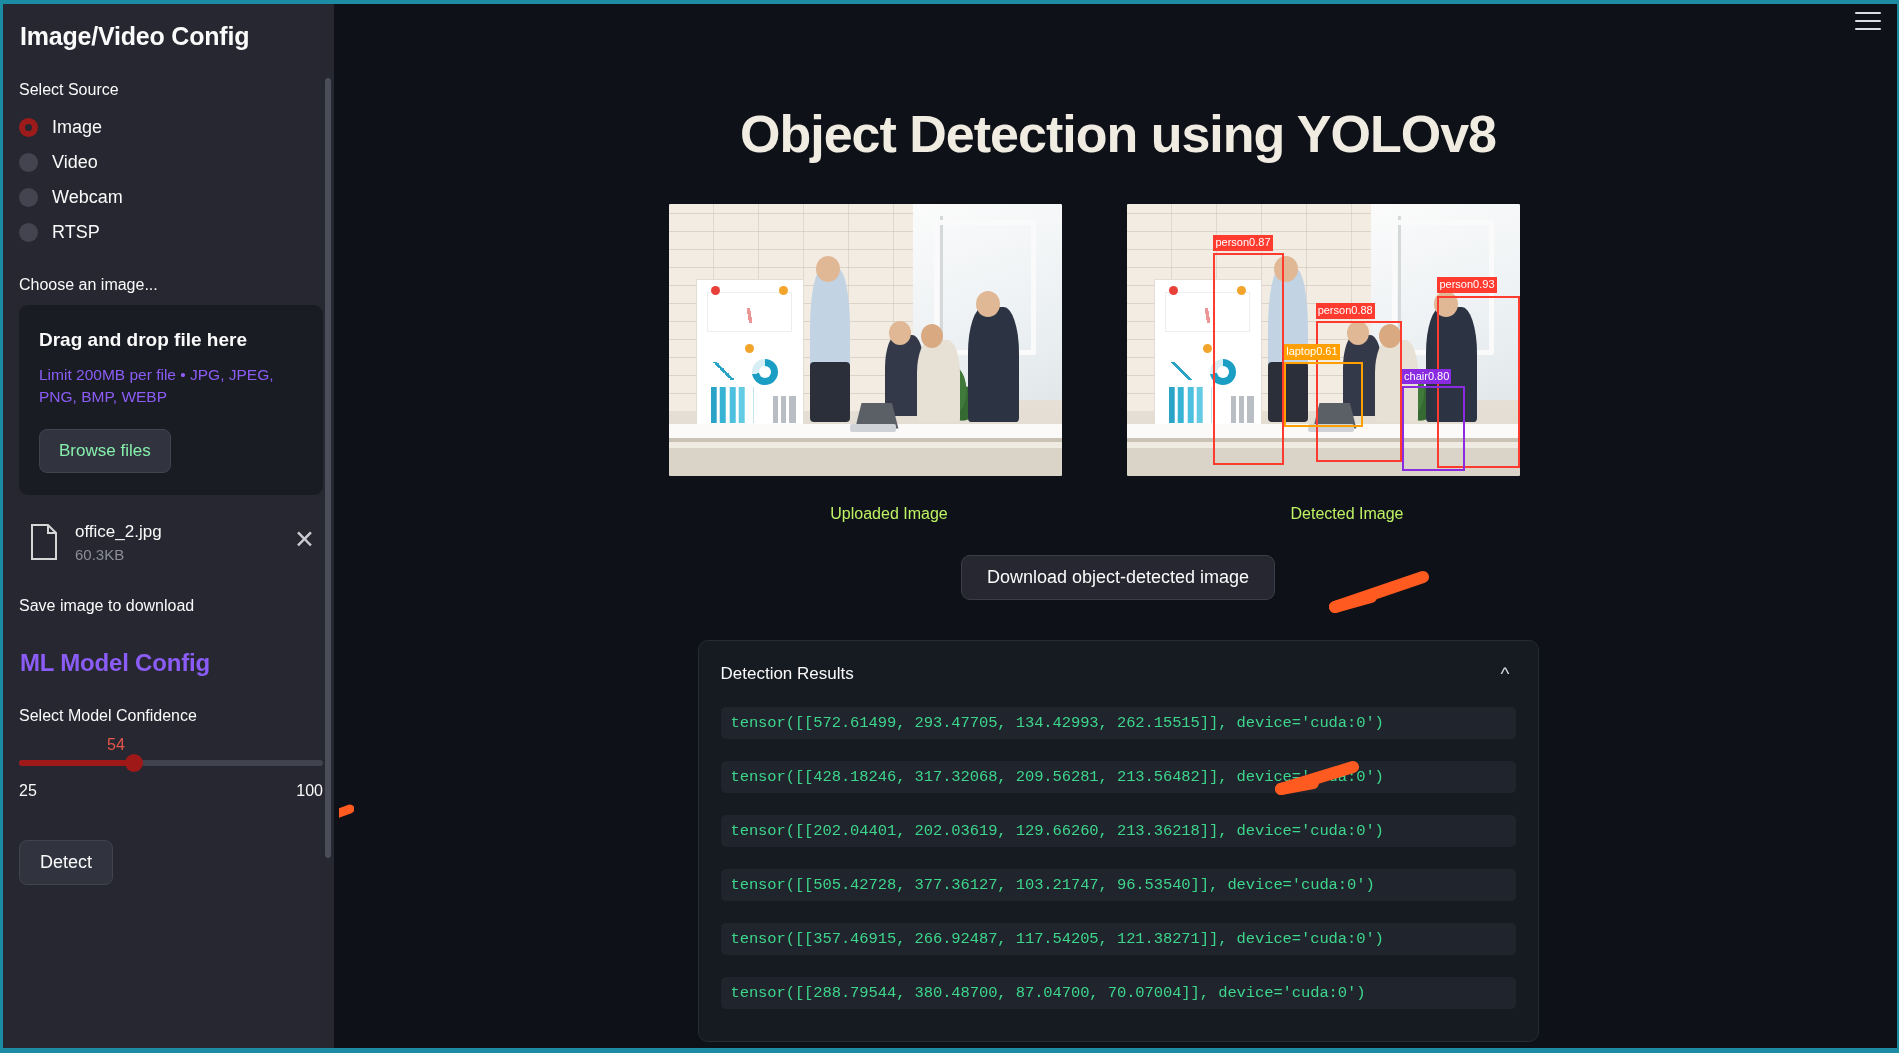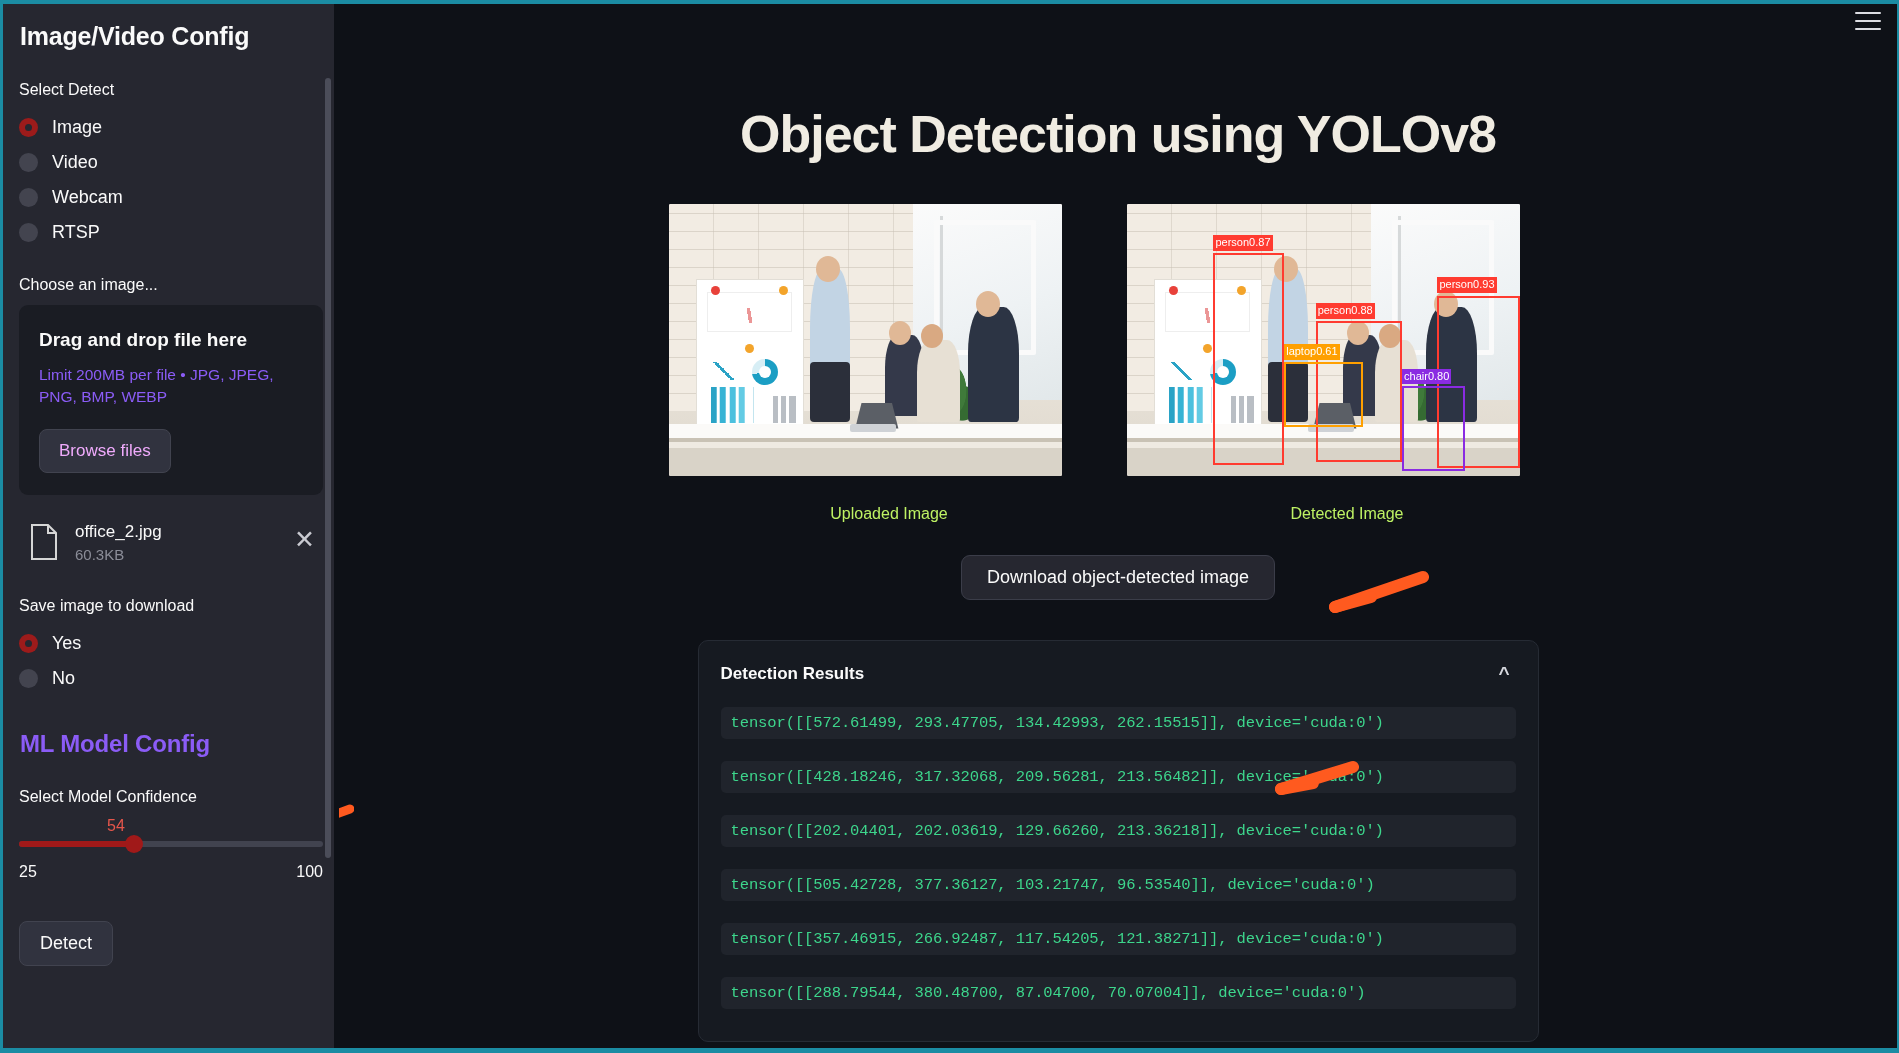--- a/index.html
+++ b/index.html
@@ -56,21 +56,21 @@
     border-radius: 9px;
     padding: 24px 20px 22px 20px;
     margin-bottom: 22px;
   }
   .up-title { font-size: 19px; font-weight: bold; color: #fafafa; margin-bottom: 13px; }
   .up-sub { font-size: 15.5px; color: #8b5cf6; line-height: 1.45; margin-bottom: 20px; }
   .browse-btn {
     display: inline-block;
     background: #31333f;
     border: 1px solid #41434f;
-    color: #f0abfc;
+    color: #86efac;
     border-radius: 8px;
     padding: 11px 19px;
     font-size: 17px;
     cursor: pointer;
   }
   .file-row {
     display: flex; align-items: center; gap: 16px;
     padding: 4px 2px 4px 10px; margin-bottom: 30px;
   }
   .file-icon { width: 30px; height: 36px; position: relative; flex: 0 0 30px; }
@@ -219,21 +219,21 @@
     background: #262730; border: 1px solid #3b3d49; color: #fafafa;
     border-radius: 9px; padding: 11px 25px; font-size: 18px; cursor: pointer;
   }
   .results-card {
     width: 841px; margin: 40px auto 0 auto;
     background: #161a21; border: 1px solid #262b34;
     border-radius: 10px; padding: 22px 22px 10px 22px;
   }
   .results-head {
     display: flex; align-items: center; justify-content: space-between;
-    font-size: 17px; color: #fafafa; margin-bottom: 22px; font-weight: bold;
+    font-size: 17px; color: #fafafa; margin-bottom: 22px;
   }
   .chev { font-size: 19px; color: #d6d8de; cursor: pointer; padding: 0 6px; }
   .code-row {
     background: #20242c;
     border-radius: 5px;
     padding: 7px 10px;
     margin-bottom: 22px;
     font-family: "Liberation Mono", monospace;
     font-size: 15.5px;
     color: #3dd68c;
@@ -245,21 +245,21 @@
 </style>
 </head>
 <body>
 
 <div id="root">
 
   <aside id="sidebar">
     <div class="sb-inner">
       <div class="sb-title">Image/Video Config</div>
 
-      <div class="sb-label">Select Detect</div>
+      <div class="sb-label">Select Source</div>
 
       <div class="radio-group">
         <div class="radio-row">
           <span class="radio-dot checked"></span>
           <span class="radio-text">Image</span>
         </div>
         <div class="radio-row">
           <span class="radio-dot"></span>
           <span class="radio-text">Video</span>
         </div>
@@ -290,30 +290,20 @@
         </span>
         <span class="file-meta">
           <span class="file-name" style="display:block">office_2.jpg</span>
           <span class="file-size" style="display:block">60.3KB</span>
         </span>
         <span class="file-x">✕</span>
       </div>
 
       <div class="sb-label">Save image to download</div>
 
-      <div class="radio-group">
-        <div class="radio-row">
-          <span class="radio-dot checked"></span>
-          <span class="radio-text">Yes</span>
-        </div>
-        <div class="radio-row">
-          <span class="radio-dot"></span>
-          <span class="radio-text">No</span>
-        </div>
-      </div>
 
       <div class="sb-h2">ML Model Config</div>
 
       <div class="sb-label">Select Model Confidence</div>
 
       <div class="slider-wrap">
         <div class="slider-value">54</div>
         <div class="slider-track">
           <div class="slider-fill" style="width:39%"></div>
           <div class="slider-thumb" style="left:35%"></div>

